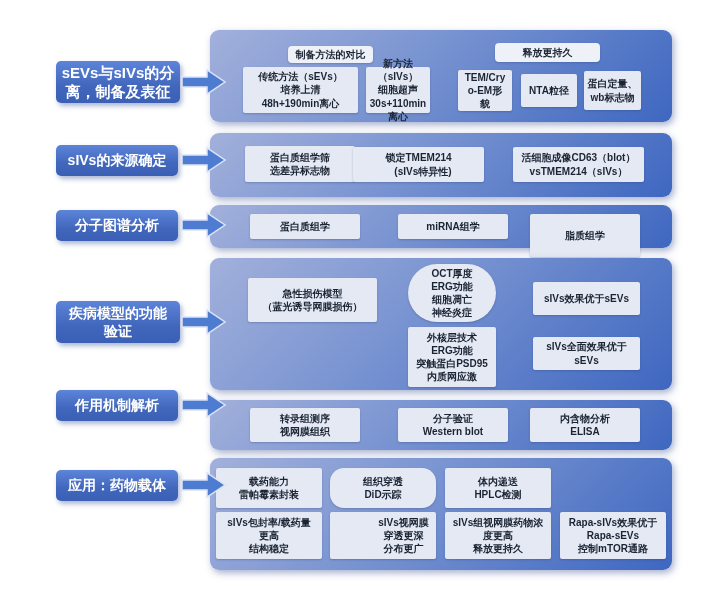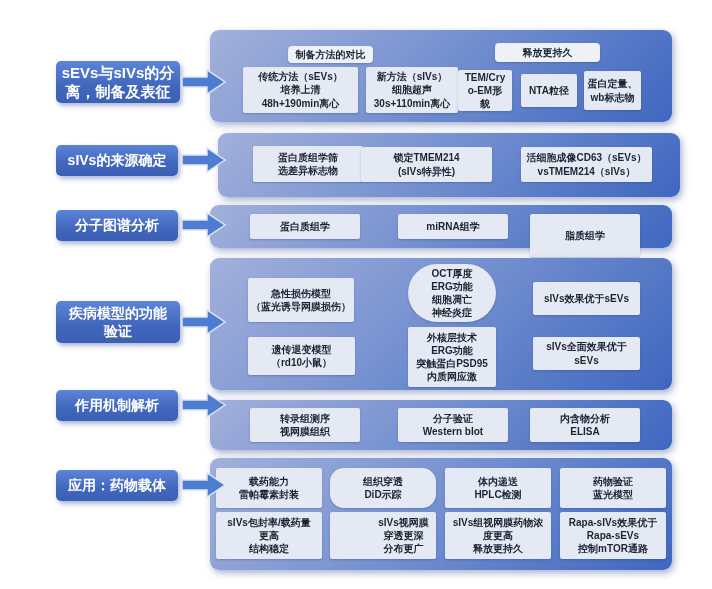--- a/index.html
+++ b/index.html
@@ -84,56 +84,54 @@
         <polygon points="1,10 26,10 26,3 44,15 26,27 26,20 1,20" fill="#4e7cd0" stroke="#dbe4f6" stroke-width="1.5"></polygon>
       </svg>
   </div>
 
   <div class="panel" style="left:210px;top:30px;height:92px;">
     <div class="subheader" style="left:78px;top:16px;width:85px;height:17px;">制备方法的对比</div>
     <div class="subheader" style="left:285px;top:13px;width:105px;height:19px;">释放更持久</div>
     <div class="ibox" style="left:33px;top:37px;width:115px;height:46px;">传统方法（sEVs）
 培养上清
 48h+190min离心</div>
-    <div class="ibox" style="left:156px;top:37px;width:92px;height:46px;">新方法（sIVs）
+    <div class="ibox" style="left:156px;top:37px;width:64px;height:46px;">新方法（sIVs）
 细胞超声
 30s+110min离心</div>
     <div class="ibox" style="left:248px;top:40px;width:54px;height:41px;">TEM/Cry
 o-EM形
 貌</div>
     <div class="ibox" style="left:311px;top:44px;width:56px;height:33px;">NTA粒径</div>
     <div class="ibox" style="left:374px;top:41px;width:57px;height:39px;">蛋白定量、
 wb标志物</div>
   </div>
 
-  <div class="panel" style="left:218px;top:133px;height:64px;">
+  <div class="panel" style="left:210px;top:133px;height:64px;">
     <div class="ibox" style="left:35px;top:13px;width:110px;height:36px;">蛋白质组学筛
 选差异标志物</div>
-    <div class="ibox" style="left:143px;top:14px;width:131px;height:35px;">锁定TMEM214
+    <div class="ibox" style="left:143px;top:14px;width:131px;height:35px;text-align:right;">锁定TMEM214
 (sIVs特异性)</div>
-    <div class="ibox" style="left:303px;top:14px;width:131px;height:35px;">活细胞成像CD63（sEVs）
+    <div class="ibox" style="left:303px;top:14px;width:131px;height:35px;">活细胞成像CD63（blot）
 vsTMEM214（sIVs）</div>
   </div>
 
   <div class="panel" style="left:210px;top:205px;height:43px;">
     <div class="ibox" style="left:40px;top:9px;width:110px;height:25px;">蛋白质组学</div>
     <div class="ibox" style="left:188px;top:9px;width:110px;height:25px;">miRNA组学</div>
     <div class="ibox" style="left:320px;top:9px;width:110px;height:43px;">脂质组学</div>
   </div>
 
   <div class="panel" style="left:210px;top:258px;height:132px;">
-    <div class="ibox" style="left:38px;top:20px;width:106px;height:44px;">急性损伤模型
+    <div class="ibox" style="left:38px;top:20px;width:129px;height:44px;">急性损伤模型
 （蓝光诱导网膜损伤）</div>
     <div class="ibox" style="left:198px;top:6px;width:88px;height:58px;border-radius:29px;">OCT厚度
 ERG功能
 细胞凋亡
 神经炎症</div>
     <div class="ibox" style="left:323px;top:24px;width:107px;height:33px;">sIVs效果优于sEVs</div>
-    <div class="ibox" style="left:38px;top:79px;width:107px;height:38px;">遗传退变模型
-（rd10小鼠）</div>
     <div class="ibox" style="left:198px;top:69px;width:88px;height:60px;">外核层技术
 ERG功能
 突触蛋白PSD95
 内质网应激</div>
     <div class="ibox" style="left:323px;top:79px;width:107px;height:33px;">sIVs全面效果优于
 sEVs</div>
   </div>
 
   <div class="panel" style="left:210px;top:400px;height:50px;">
     <div class="ibox" style="left:40px;top:8px;width:110px;height:34px;">转录组测序
@@ -144,22 +142,20 @@
 ELISA</div>
   </div>
 
   <div class="panel" style="left:210px;top:458px;height:112px;">
     <div class="ibox" style="left:6px;top:10px;width:106px;height:40px;">载药能力
 雷帕霉素封装</div>
     <div class="ibox" style="left:120px;top:10px;width:106px;height:40px;border-radius:14px;">组织穿透
 DiD示踪</div>
     <div class="ibox" style="left:235px;top:10px;width:106px;height:40px;">体内递送
 HPLC检测</div>
-    <div class="ibox" style="left:350px;top:10px;width:106px;height:40px;">药物验证
-蓝光模型</div>
     <div class="ibox" style="left:6px;top:54px;width:106px;height:47px;">sIVs包封率/载药量
 更高
 结构稳定</div>
     <div class="ibox" style="left:120px;top:54px;width:106px;height:47px;padding-left:44px;">sIVs视网膜穿透更深
 分布更广</div>
     <div class="ibox" style="left:235px;top:54px;width:106px;height:47px;">sIVs组视网膜药物浓
 度更高
 释放更持久</div>
     <div class="ibox" style="left:350px;top:54px;width:106px;height:47px;">Rapa-sIVs效果优于
 Rapa-sEVs

